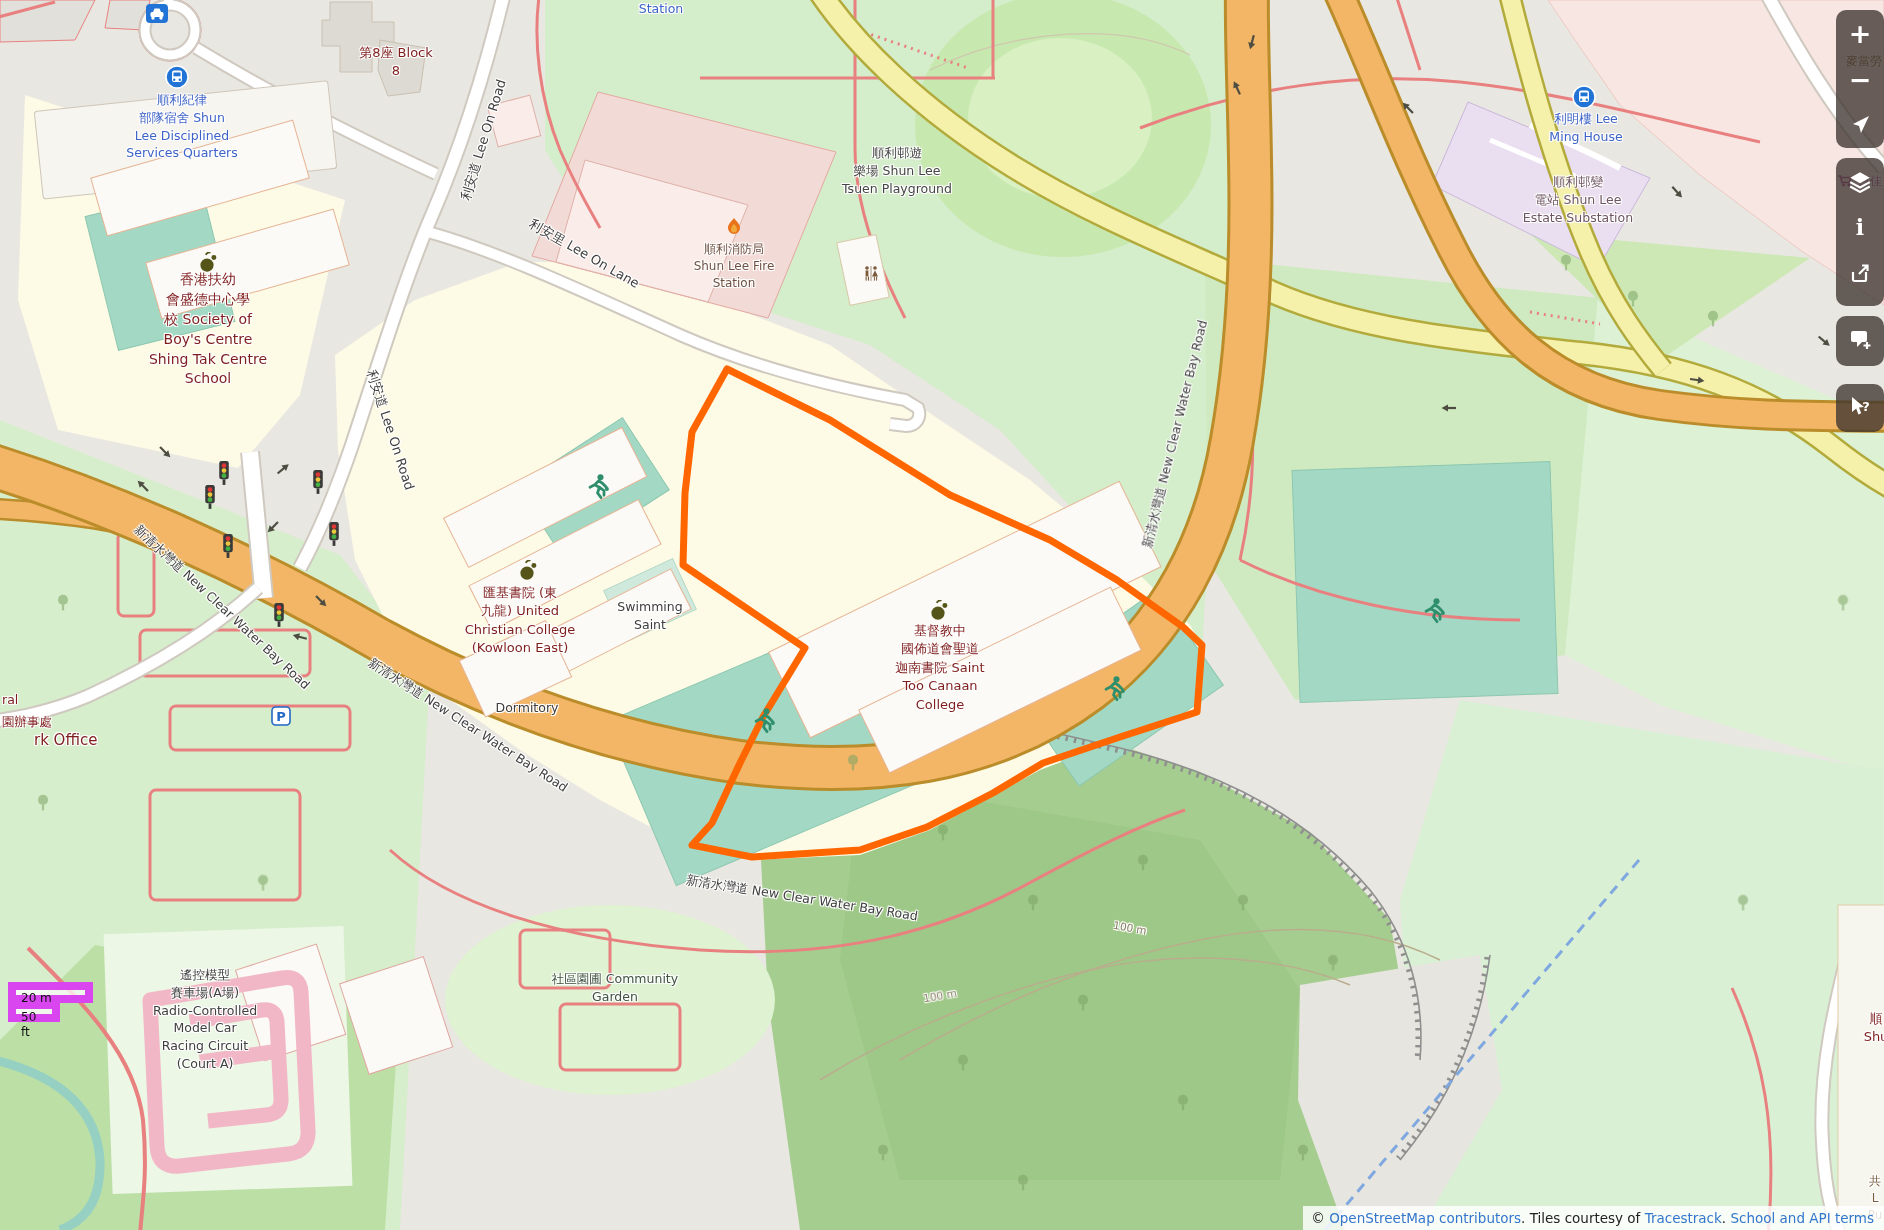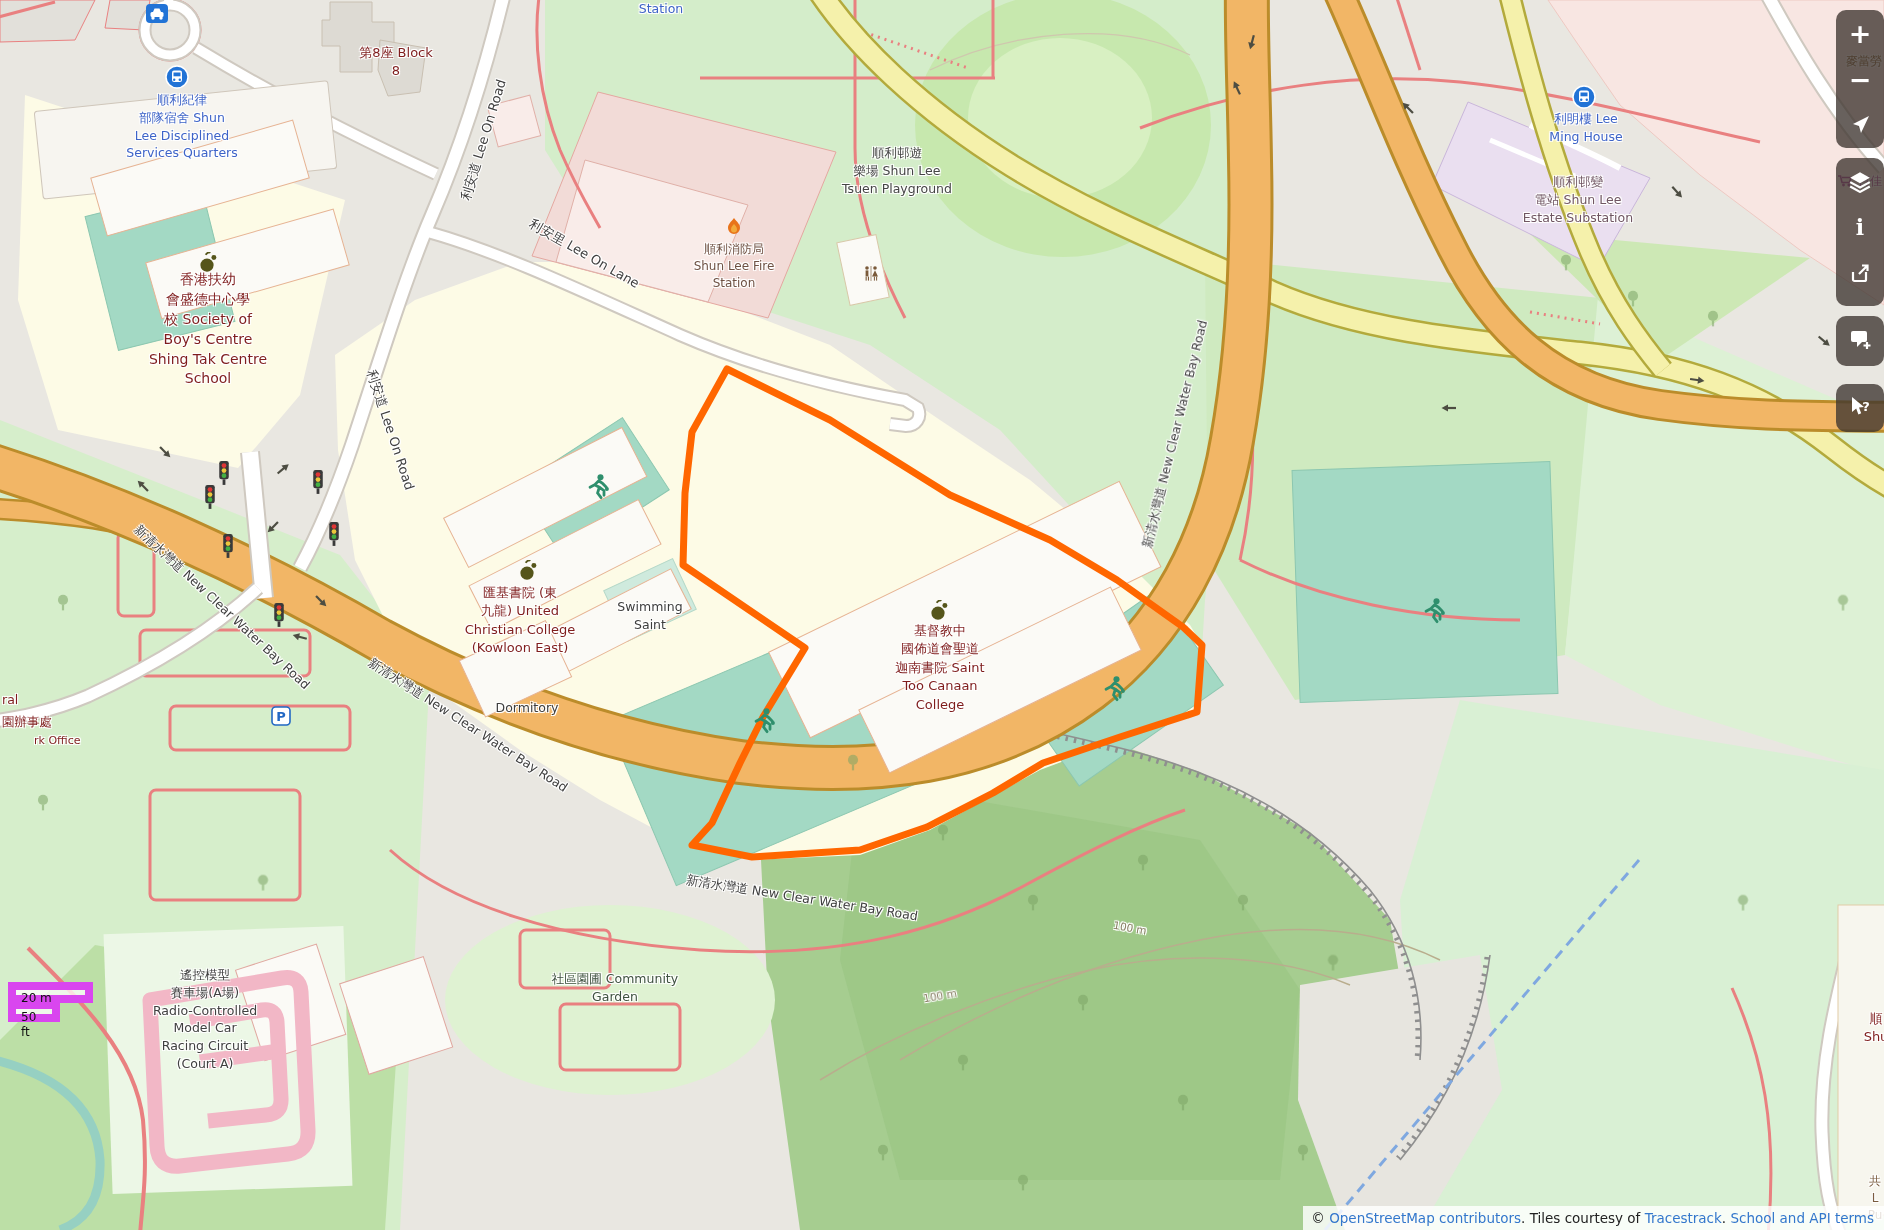--- a/index.html
+++ b/index.html
@@ -362,21 +362,21 @@
 <div class="lbl roadlbl" style="left:468px;top:725px;font-size:12.5px;white-space:nowrap;transform:translate(-50%,-50%) rotate(33deg);">新清水灣道 New Clear Water Bay Road</div>
 <div class="lbl roadlbl" style="left:802px;top:898px;font-size:12.5px;white-space:nowrap;transform:translate(-50%,-50%) rotate(9deg);">新清水灣道 New Clear Water Bay Road</div>
 <div class="lbl roadlbl" style="left:1175px;top:434px;font-size:12.5px;white-space:nowrap;transform:translate(-50%,-50%) rotate(-76deg);">新清水灣道 New Clear Water Bay Road</div>
 <div class="lbl roadlbl" style="left:484px;top:140px;font-size:13px;white-space:nowrap;transform:translate(-50%,-50%) rotate(-73deg);">利安道 Lee On Road</div>
 <div class="lbl roadlbl" style="left:390px;top:430px;font-size:13px;white-space:nowrap;transform:translate(-50%,-50%) rotate(72deg);">利安道 Lee On Road</div>
 <div class="lbl roadlbl" style="left:584px;top:254px;font-size:13px;white-space:nowrap;transform:translate(-50%,-50%) rotate(30deg);">利安里 Lee On Lane</div>
 <div class="lbl contour" style="left:1130px;top:928px;font-size:10.5px;transform:translate(-50%,-50%) rotate(10deg);">100 m</div>
 <div class="lbl contour" style="left:940px;top:996px;font-size:10.5px;transform:translate(-50%,-50%) rotate(-10deg);">100 m</div>
 <div class="lbl lbl-edge dark" style="left:2px;top:700px;font-size:12.5px;">ral</div>
 <div class="lbl lbl-edge dark" style="left:2px;top:722px;font-size:12.5px;">園辦事處</div>
-<div class="lbl lbl-edge dark" style="left:2px;top:741px;font-size:11px;padding-left:32px;">rk Office</div>
+<div class="lbl lbl-edge dark" style="left:2px;top:741px;font-size:15px;padding-left:32px;">rk Office</div>
 <div class="lbl lbl-edge poi-brown" style="left:1846px;top:62px;font-size:12px;">麥當勞</div>
 <div class="lbl lbl-edge magenta" style="left:1858px;top:182px;font-size:12px;">百佳</div>
 <div class="lbl dark" style="left:1846px;top:1028px;width:60px;font-size:13px;transform:translate(0,-50%);">順
 Shu</div>
 <div class="lbl" style="left:1850px;top:1199px;width:50px;font-size:12px;color:#7a5c3f;transform:translate(0,-50%);">共
 L
 Pu</div>
 
 <div class="ctl" style="top:10px;height:138px;">
   <div class="btn">

